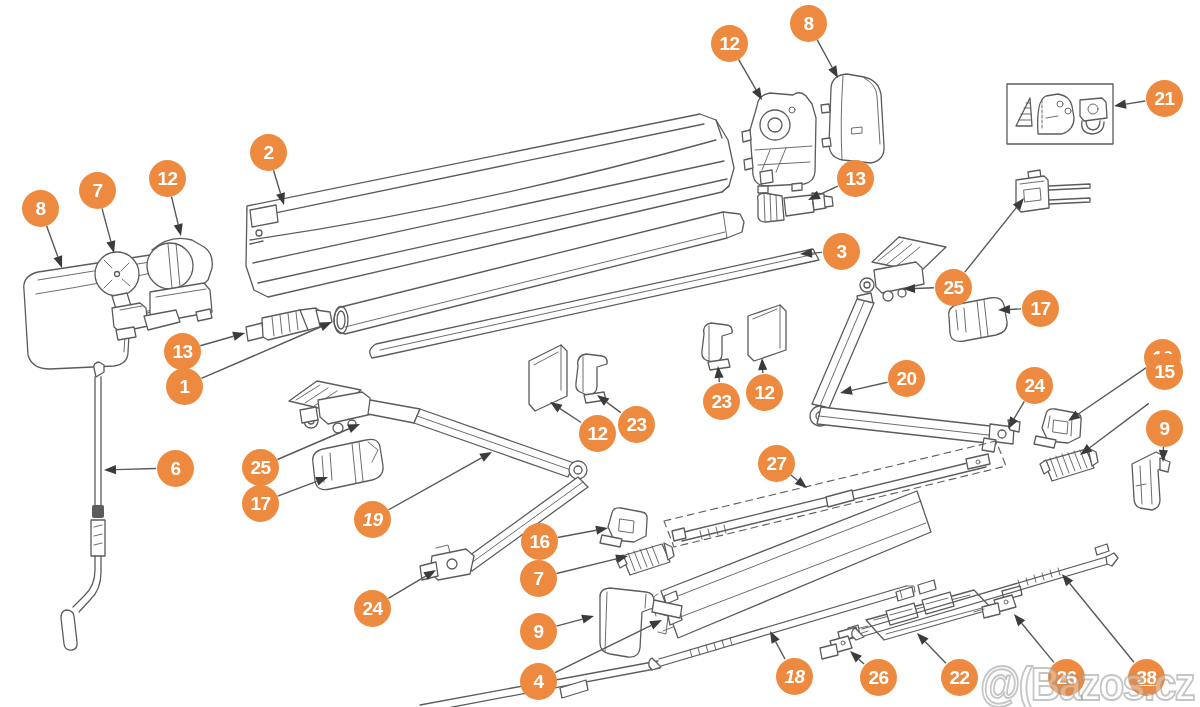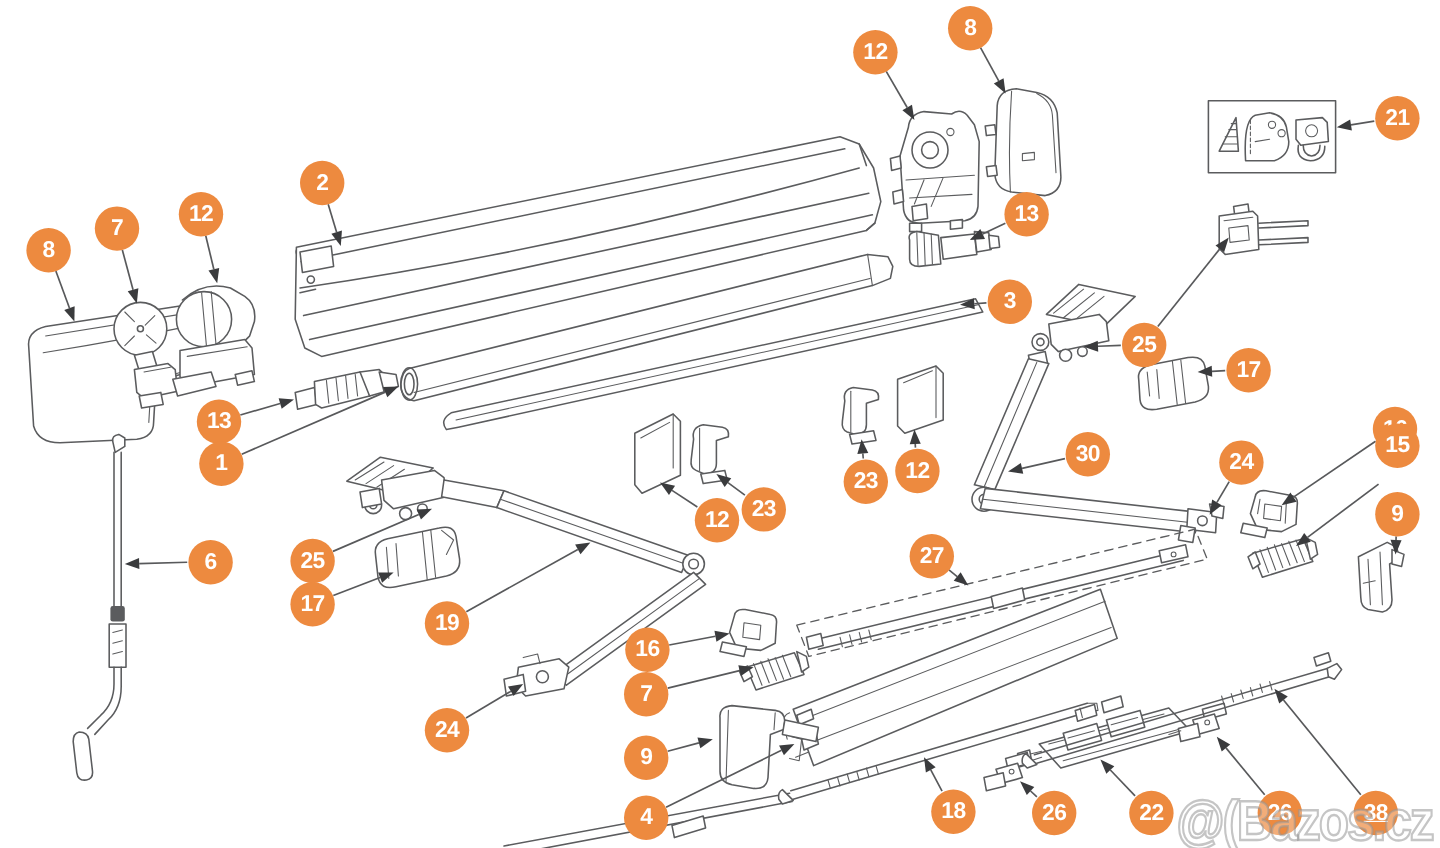--- a/index.html
+++ b/index.html
@@ -407,36 +407,36 @@
       <div class="callout" style="left: 837px; top: 160px;">13</div>
       <div class="callout" style="left: 823px; top: 233px;">3</div>
       <div class="callout" style="left: 935px; top: 269px;">25</div>
       <div class="callout" style="left: 1022px; top: 290px;">17</div>
       <div class="callout" style="left: 164px; top: 333px;">13</div>
       <div class="callout" style="left: 166px; top: 368px;">1</div>
       <div class="callout" style="left: 1144px; top: 339px;">16</div>
       <div class="callout" style="left: 1146px; top: 353px;">15</div>
       <div class="callout" style="left: 1146px; top: 410px;">9</div>
       <div class="callout" style="left: 1016px; top: 367px;">24</div>
-      <div class="callout" style="left: 888px; top: 360px;">30</div>
+      <div class="callout" style="left: 888px; top: 360px;">20</div>
       <div class="callout" style="left: 703px; top: 383px;">23</div>
       <div class="callout" style="left: 746px; top: 374px;">12</div>
       <div class="callout" style="left: 579px; top: 415px;">12</div>
       <div class="callout" style="left: 618px; top: 406px;">23</div>
       <div class="callout" style="left: 157px; top: 450px;">6</div>
       <div class="callout" style="left: 242px; top: 449px;">25</div>
       <div class="callout" style="left: 242px; top: 485px;">17</div>
-      <div class="callout" style="left: 354px; top: 501px;">19</div>
+      <div class="callout" style="left: 354px; top: 501px; font-style: italic;">19</div>
       <div class="callout" style="left: 758px; top: 445px;">27</div>
       <div class="callout" style="left: 521px; top: 523px;">16</div>
       <div class="callout" style="left: 520px; top: 560px;">7</div>
       <div class="callout" style="left: 354px; top: 590px;">24</div>
       <div class="callout" style="left: 520px; top: 613px;">9</div>
       <div class="callout" style="left: 520px; top: 663px;">4</div>
-      <div class="callout" style="left: 776px; top: 658px;">18</div>
+      <div class="callout" style="left: 776px; top: 658px; font-style: italic;">18</div>
       <div class="callout" style="left: 860px; top: 659px;">26</div>
       <div class="callout" style="left: 941px; top: 659px; text-align: center;">22</div>
       <div class="callout" style="left: 1048px; top: 659px;">26</div>
       <div class="callout" style="left: 1128px; top: 659px; text-decoration: underline;">38</div>
     </div>
 
 <div class="watermark">@(Bazos.cz</div>
 
 </div>
 

